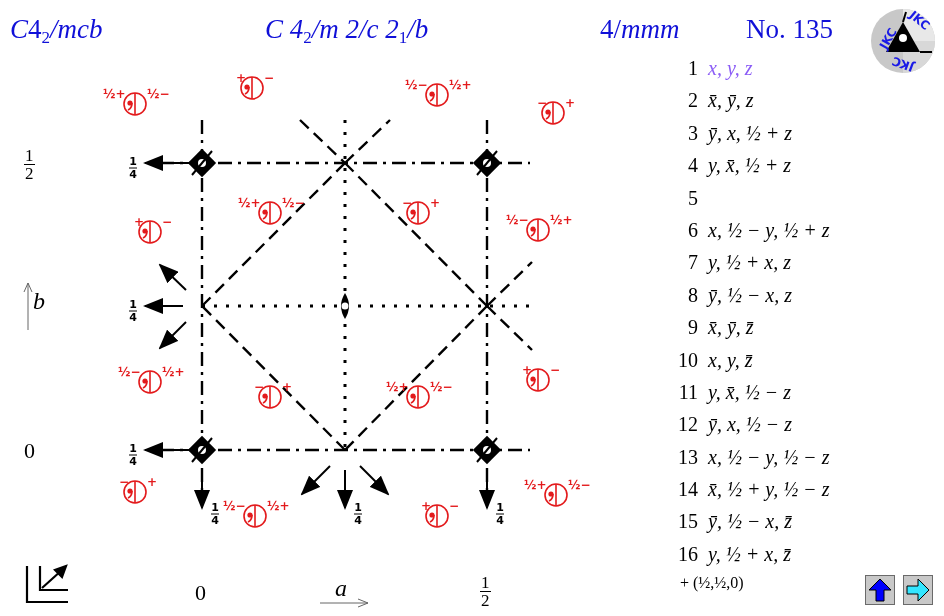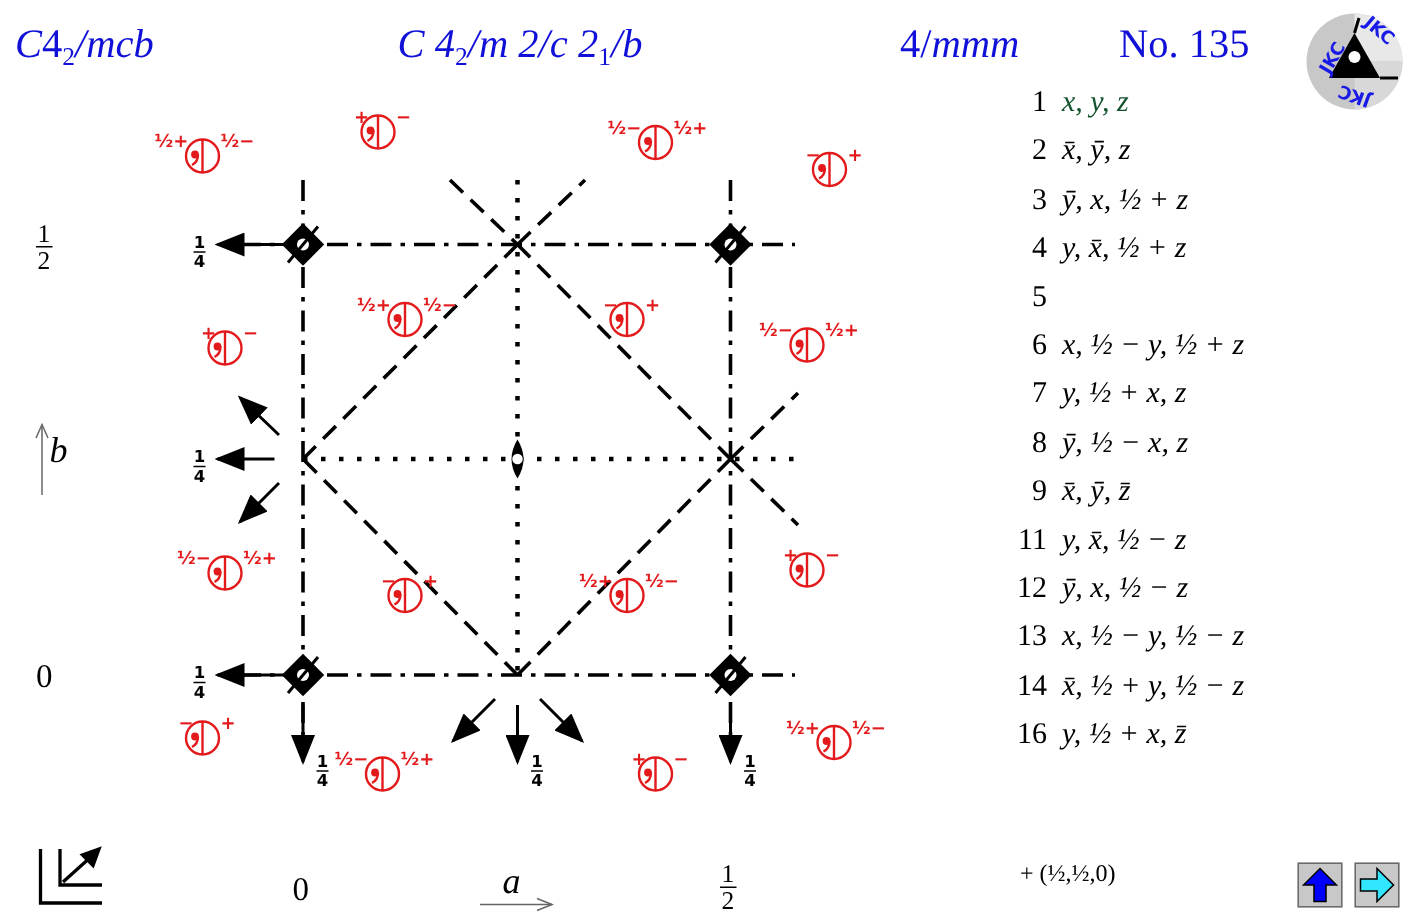--- a/index.html
+++ b/index.html
@@ -5,21 +5,21 @@
   html,body{margin:0;padding:0;background:#fff;}
   body{width:944px;height:616px;position:relative;overflow:hidden;font-family:"Liberation Serif","DejaVu Serif",serif;}
   .hdr{position:absolute;top:14px;font-size:27px;color:#1010d8;white-space:nowrap;}
   .hdr i{font-style:italic;}
   .hdr sub{font-size:17px;vertical-align:-5px;line-height:0;}
   #diagram{position:absolute;left:0;top:0;}
   .coords{position:absolute;left:660px;top:52px;font-size:20px;color:#000;}
   .coord-row{height:32.4px;line-height:32px;white-space:nowrap;display:flex;}
   .coord-num{width:38px;text-align:right;padding-right:10px;}
   .coord-expr{font-style:italic;}
-  .coord-row.first .coord-expr{color:#14532d;}
+  .coord-row.first .coord-expr{color:#8b5cf6;}
   .centering{position:absolute;left:680px;top:574px;font-size:16px;}
   .nav-btn{position:absolute;top:575px;width:30px;height:30px;background:#c8c8c8;border:1px solid #6a6a6a;box-sizing:border-box;display:flex;align-items:center;justify-content:center;cursor:pointer;}
   .axis-lbl{position:absolute;font-size:22px;color:#000;}
   .frac{display:inline-block;text-align:center;vertical-align:middle;line-height:1;}
   .frac .n{display:block;border-bottom:1px solid #000;padding:0 1px;font-size:17px;}
   .frac .d{display:block;font-size:17px;}
   #logo{position:absolute;left:870px;top:8px;}
 </style>
 </head>
 <body>
@@ -292,34 +292,42 @@
     </div>
   <div class="coord-row">
       <span class="coord-num">8</span>
       <span class="coord-expr">ȳ, ½ − x, z</span>
     </div>
   <div class="coord-row">
       <span class="coord-num">9</span>
       <span class="coord-expr">x̄, ȳ, z̄</span>
     </div>
   <div class="coord-row">
+      <span class="coord-num">10</span>
+      <span class="coord-expr">x, y, z̄</span>
+    </div>
+  <div class="coord-row">
       <span class="coord-num">11</span>
       <span class="coord-expr">y, x̄, ½ − z</span>
     </div>
   <div class="coord-row">
       <span class="coord-num">12</span>
       <span class="coord-expr">ȳ, x, ½ − z</span>
     </div>
   <div class="coord-row">
       <span class="coord-num">13</span>
       <span class="coord-expr">x, ½ − y, ½ − z</span>
     </div>
   <div class="coord-row">
       <span class="coord-num">14</span>
       <span class="coord-expr">x̄, ½ + y, ½ − z</span>
+    </div>
+  <div class="coord-row">
+      <span class="coord-num">15</span>
+      <span class="coord-expr">ȳ, ½ − x, z̄</span>
     </div>
   <div class="coord-row">
       <span class="coord-num">16</span>
       <span class="coord-expr">y, ½ + x, z̄</span>
     </div>
 </div>
 
 <div class="centering">+ (½,½,0)</div>
 
 <div class="nav-btn" style="left:865px;">

